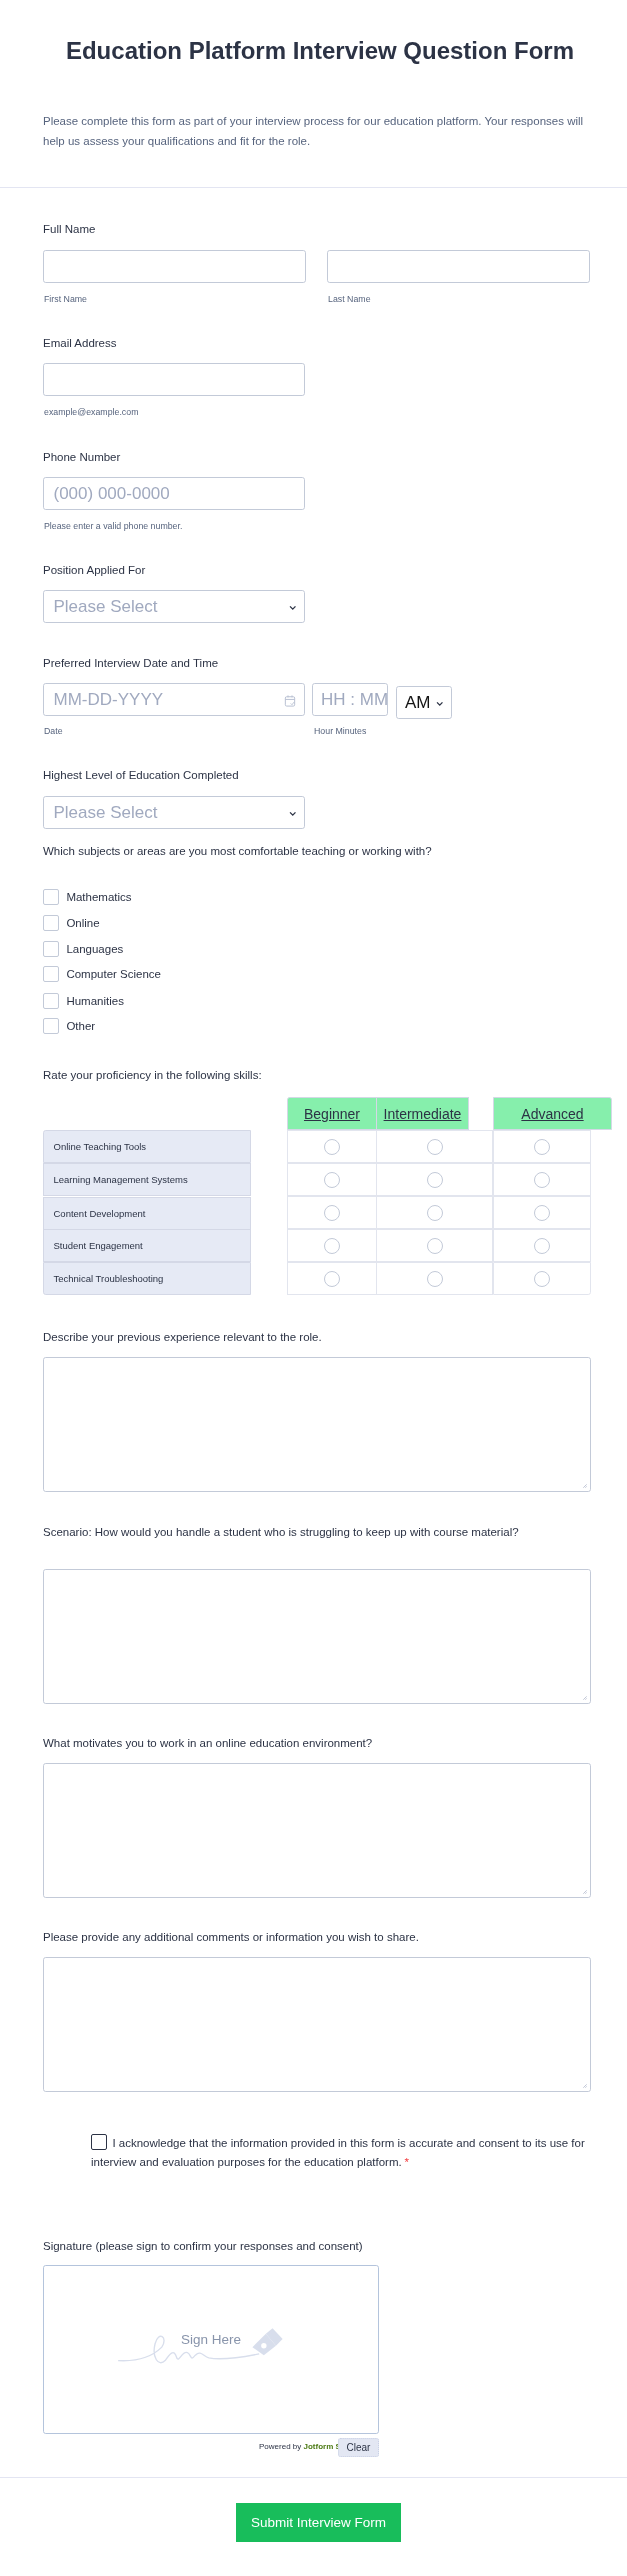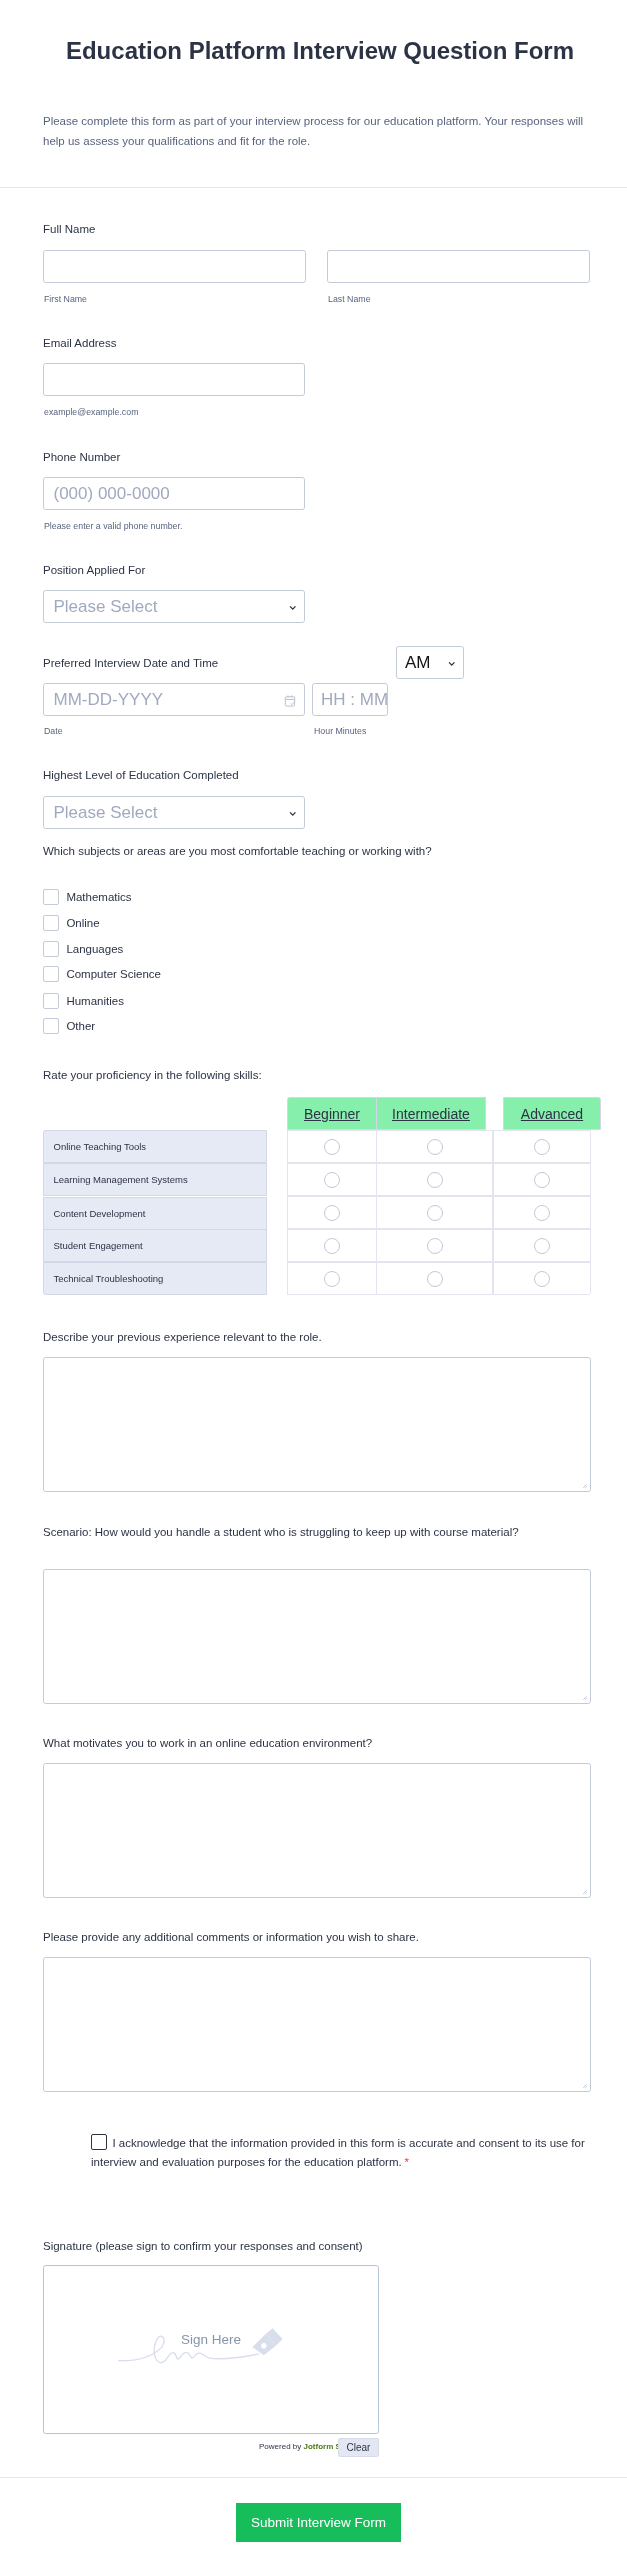--- a/index.html
+++ b/index.html
@@ -12,21 +12,21 @@
   .label { left: 43px; font-size: 11.5px; color: #2c3345; line-height: 15px; }
   .sublabel { font-size: 8.8px; color: #57647e; line-height: 10.8px; }
   .input { background: #fff; border: 0.7px solid #c3cad8; border-radius: 2.7px; height: 33px; }
   .ph { position: absolute; left: 9.5px; top: 0; line-height: 32px; font-size: 17px; color: #a0a9bf; white-space: nowrap; }
   .chev { position: absolute; right: 6.8px; top: 11.5px; width: 9.5px; height: 9.5px; }
   .cb-row { left: 43px; height: 16px; display: flex; align-items: center; }
   .cb { width: 16px; height: 16px; border: 0.7px solid #c3cad8; border-radius: 2px; background: #fff; margin-right: 7.4px; flex: none; }
   .cb-label { font-size: 11.5px; color: #2c3345; }
   .matrix { left: 43px; top: 1097px; width: 548px; }
   .mhead { position: absolute; top: 0; height: 33px; background: #86efac; border: 0.7px solid #d4d8e6; font-size: 14px; color: #2c3345; display: flex; align-items: center; justify-content: center; text-decoration: underline; }
-  .mrowlabel { position: absolute; left: 0; width: 224px; height: 33px; background: #e6eaf5; border: 0.7px solid #d4d8e6; font-size: 9.5px; color: #2c3345; display: flex; align-items: center; padding-left: 9.5px; }
+  .mrowlabel { position: absolute; left: 0; width: 208px; height: 33px; background: #e6eaf5; border: 0.7px solid #d4d8e6; font-size: 9.5px; color: #2c3345; display: flex; align-items: center; padding-left: 9.5px; }
   .mcell { position: absolute; height: 33px; background: #fff; border: 0.7px solid #e2e5ee; display: flex; align-items: center; justify-content: center; }
   .radio { width: 16px; height: 16px; border: 0.7px solid #c3cad8; border-radius: 50%; background: #fff; }
   .textarea { left: 43px; width: 548px; height: 135px; border: 0.7px solid #c3cad8; border-radius: 2.7px; background: #fff; }
   .grip { position: absolute; right: 2.7px; bottom: 2.7px; width: 5.4px; height: 5.4px; }
   .ack { left: 43px; top: 2134px; width: 500px; font-size: 11.5px; line-height: 18.6px; color: #2c3345; margin-left: 48px; }
   .ack .cb { display: inline-block; vertical-align: -3.4px; border: 1.4px solid #2c3345; width: 16px; height: 16px; margin-right: 5.4px; border-radius: 2px; }
   .req { color: #f23a3c; margin-left: 2.7px; }
   .sig { left: 43px; top: 2265px; width: 336px; height: 169px; border: 0.7px solid #b4c4dc; border-radius: 2.7px; background: #fff; }
   .signhere { position: absolute; left: 137px; top: 66px; font-size: 13.5px; color: #8894ab; }
   .powered { font-size: 8px; color: #2c3345; padding-left: 29px; }
@@ -72,21 +72,21 @@
     <rect x="2" y="4" width="14" height="14" rx="2" fill="none" stroke="#b8c0d2" stroke-width="1.5"></rect>
     <line x1="2" y1="8" x2="16" y2="8" stroke="#b8c0d2" stroke-width="1.5"></line>
     <line x1="6" y1="2" x2="6" y2="5" stroke="#b8c0d2" stroke-width="1.5"></line>
     <line x1="12" y1="2" x2="12" y2="5" stroke="#b8c0d2" stroke-width="1.5"></line>
     <path d="M10 14 L12 16 L15 12" fill="none" stroke="#b8c0d2" stroke-width="1.3"></path>
   </svg>
 </div>
 <div class="abs input" style="left:312px;top:683px;width:76px">
   <span class="ph" style="left:8px">HH : MM</span>
 </div>
-<div class="abs input" style="left:396px;top:646px;width:68px">
+<div class="abs input" style="left:396px;top:686px;width:56px">
   <span class="ph" style="left:8px;color:#141414">AM</span>
   <svg class="chev" viewBox="0 0 14 14">
       <path d="M3 5 L7 9 L11 5" fill="none" stroke="#2c3345" stroke-width="2"></path>
     </svg>
 </div>
 <div class="abs sublabel" style="left:44px;top:726px">Date</div>
 <div class="abs sublabel" style="left:314px;top:726px">Hour Minutes</div>
 
 <div class="abs label" style="top:768px">Highest Level of Education Completed</div>
 <div class="abs input" style="left:43px;top:796px;width:262px">
@@ -118,22 +118,22 @@
   <span class="cb-label">Humanities</span>
 </div>
 <div class="abs cb-row" style="top:1018px">
   <span class="cb"></span>
   <span class="cb-label">Other</span>
 </div>
 
 <div class="abs label" style="top:1068px">Rate your proficiency in the following skills:</div>
 <div class="abs matrix">
   <div class="mhead" style="left:244px;width:90px;border-top-left-radius:2.7px">Beginner</div>
-  <div class="mhead" style="left:333px;width:110px">Intermediate</div>
-  <div class="mhead" style="left:460px;width:98px;border-top-right-radius:2.7px">Advanced</div>
+  <div class="mhead" style="left:333px;width:93px">Intermediate</div>
+  <div class="mhead" style="left:450px;width:119px;border-top-right-radius:2.7px">Advanced</div>
 
   <div class="mrowlabel" style="top:33px;border-top-left-radius:2.7px">Online Teaching Tools</div>
   <div class="mcell" style="top:33px;left:244px;width:90px">
       <span class="radio"></span>
     </div>
   <div class="mcell" style="top:33px;left:333px;width:117px">
       <span class="radio"></span>
     </div>
   <div class="mcell" style="top:33px;left:450px;width:98px">
       <span class="radio"></span>

